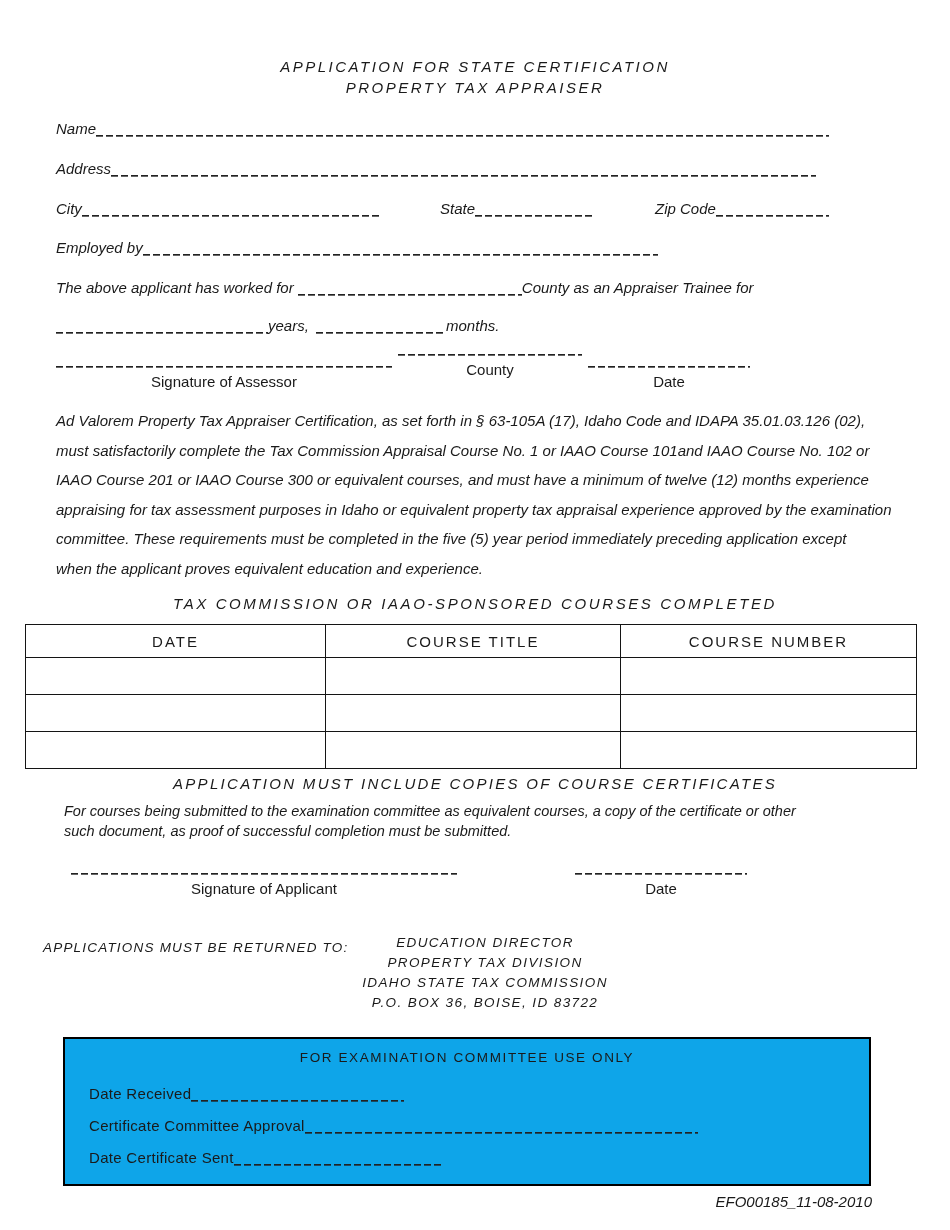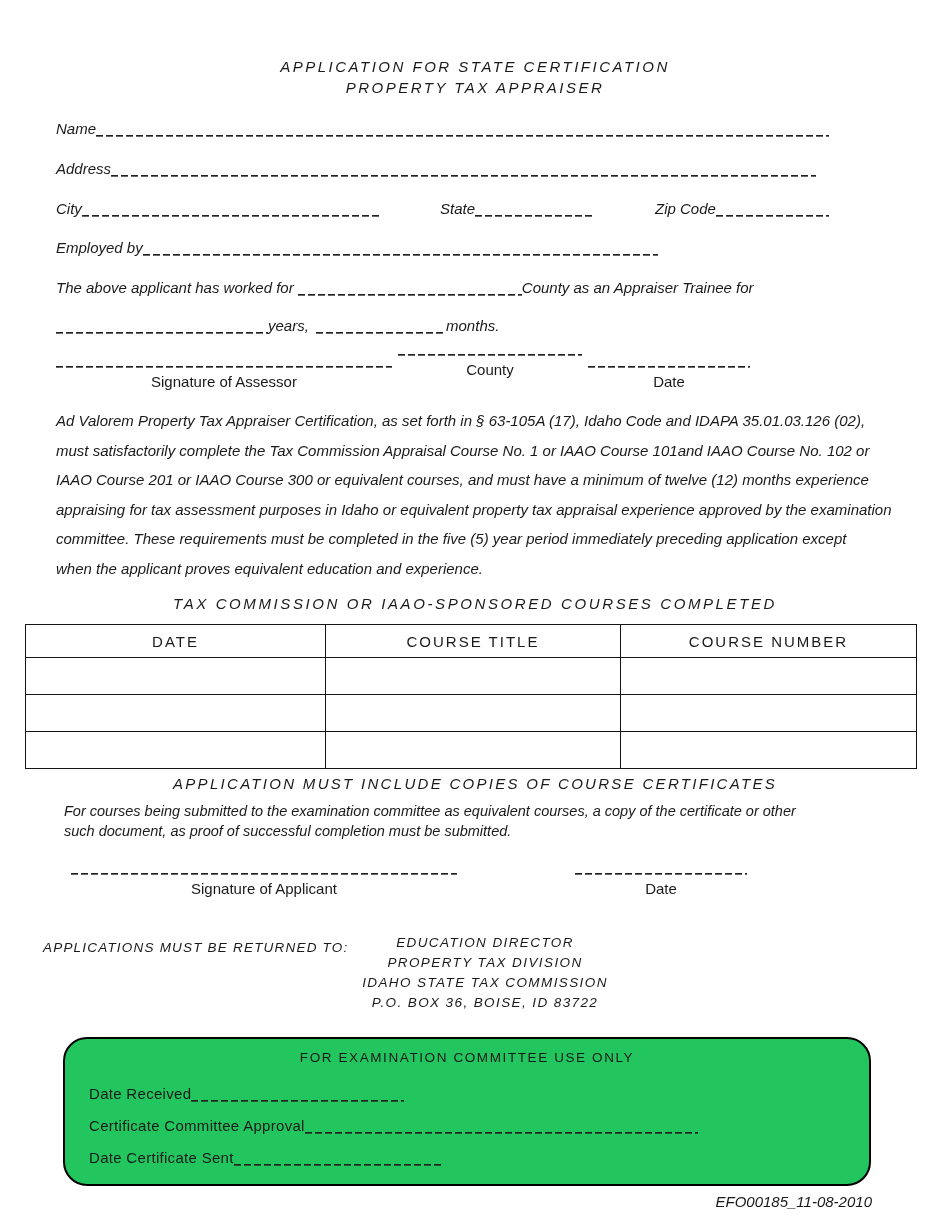--- a/index.html
+++ b/index.html
@@ -162,21 +162,21 @@
   </div>
 
   <div class="abs return-label" style="top:940px; left:43px;">APPLICATIONS MUST BE RETURNED TO:</div>
   <div class="abs return-block" style="top:933px; left:330px; width:310px;">
     <div>EDUCATION DIRECTOR</div>
     <div>PROPERTY TAX DIVISION</div>
     <div>IDAHO STATE TAX COMMISSION</div>
     <div>P.O. BOX 36, BOISE, ID  83722</div>
   </div>
 
-  <div class="committee-box" style="background: #22c55e; border-radius: 24px;">
+  <div class="committee-box" style="background: #0ea5e9;">
     <div class="box-heading">FOR EXAMINATION COMMITTEE USE ONLY</div>
     <div class="box-row" style="top:46px; left:24px;">
       <span>Date Received</span><span class="blank" style="width:213px;"></span>
     </div>
     <div class="box-row" style="top:78px; left:24px;">
       <span>Certificate Committee Approval</span><span class="blank" style="width:393px;"></span>
     </div>
     <div class="box-row" style="top:110px; left:24px;">
       <span>Date Certificate Sent</span><span class="blank" style="width:207px;"></span>
     </div>

